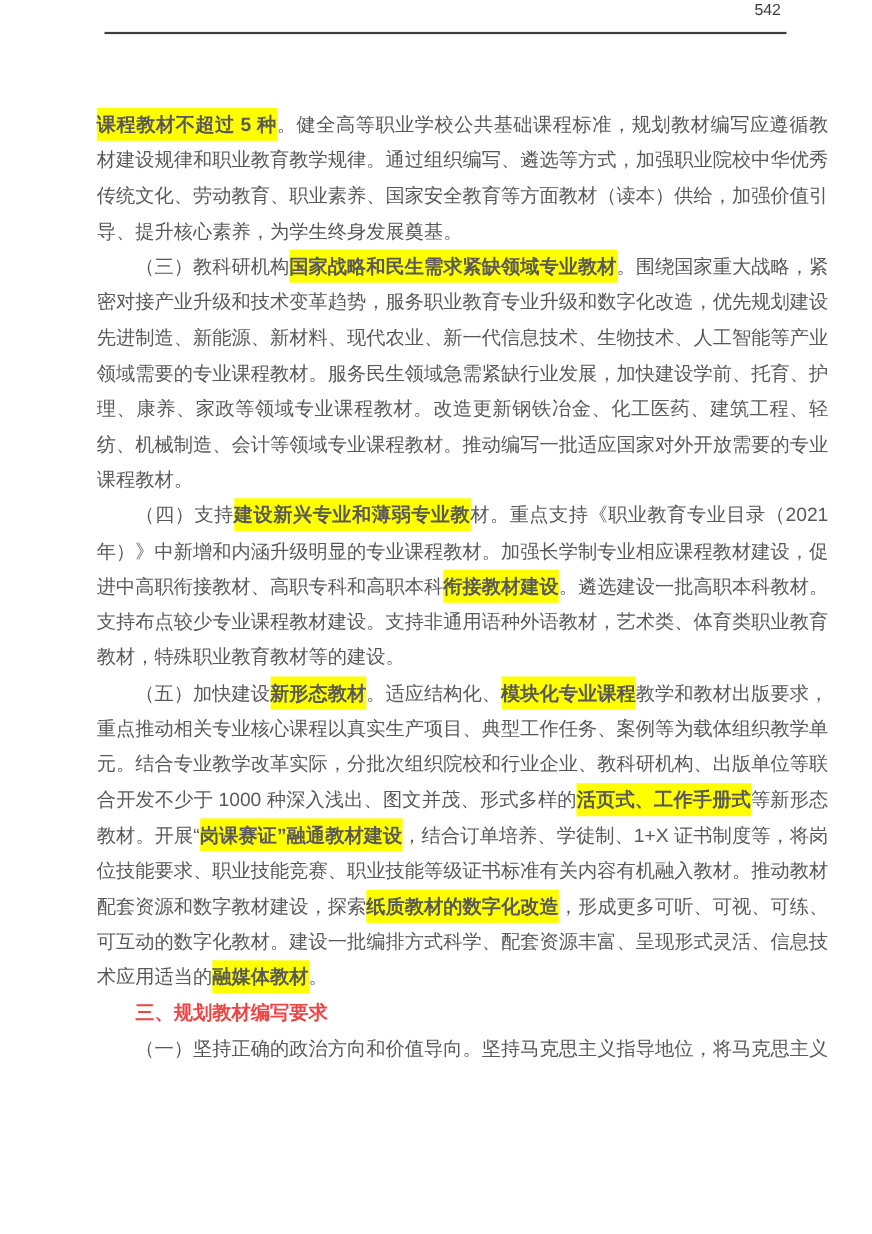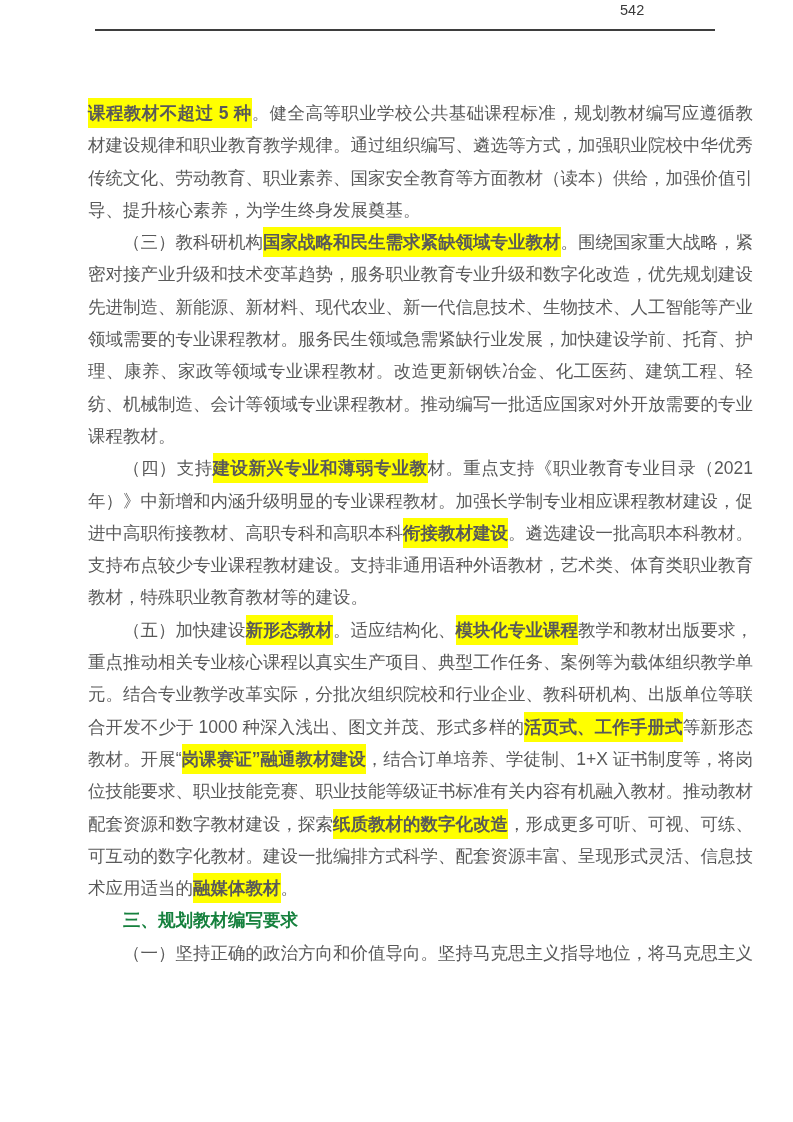--- a/index.html
+++ b/index.html
@@ -10,21 +10,21 @@
     overflow: hidden;
   }
   .page {
     position: relative;
     width: 793px; height: 1122px;
     background: #ffffff;
   }
   .page-number {
     position: absolute;
     top: 2px; left: 620px; width: 90px;
-    text-align: left;
+    text-align: right;
     font-size: 14.5px;
     color: #3a3a3a;
   }
   .header-rule {
     position: absolute;
     left: 95px; top: 29px;
     width: 620px; height: 2px;
     background: #3e3e3e;
   }
   .doc-body {
@@ -35,21 +35,21 @@
     line-height: 32.3px;
     color: #595959;
     text-align: justify;
     text-justify: inter-ideograph;
     word-break: break-all;
   }
   .doc-body p { margin: 0; }
   .doc-body p.indent { text-indent: 35px; }
   .doc-body p.heading {
     font-weight: bold;
-    color: #15803d;
+    color: #ef4444;
   }
   .hl {
     background: #ffff00;
     padding: 5px 0;
     font-weight: bold;
   }
 </style>
 </head>
 <body>
 

